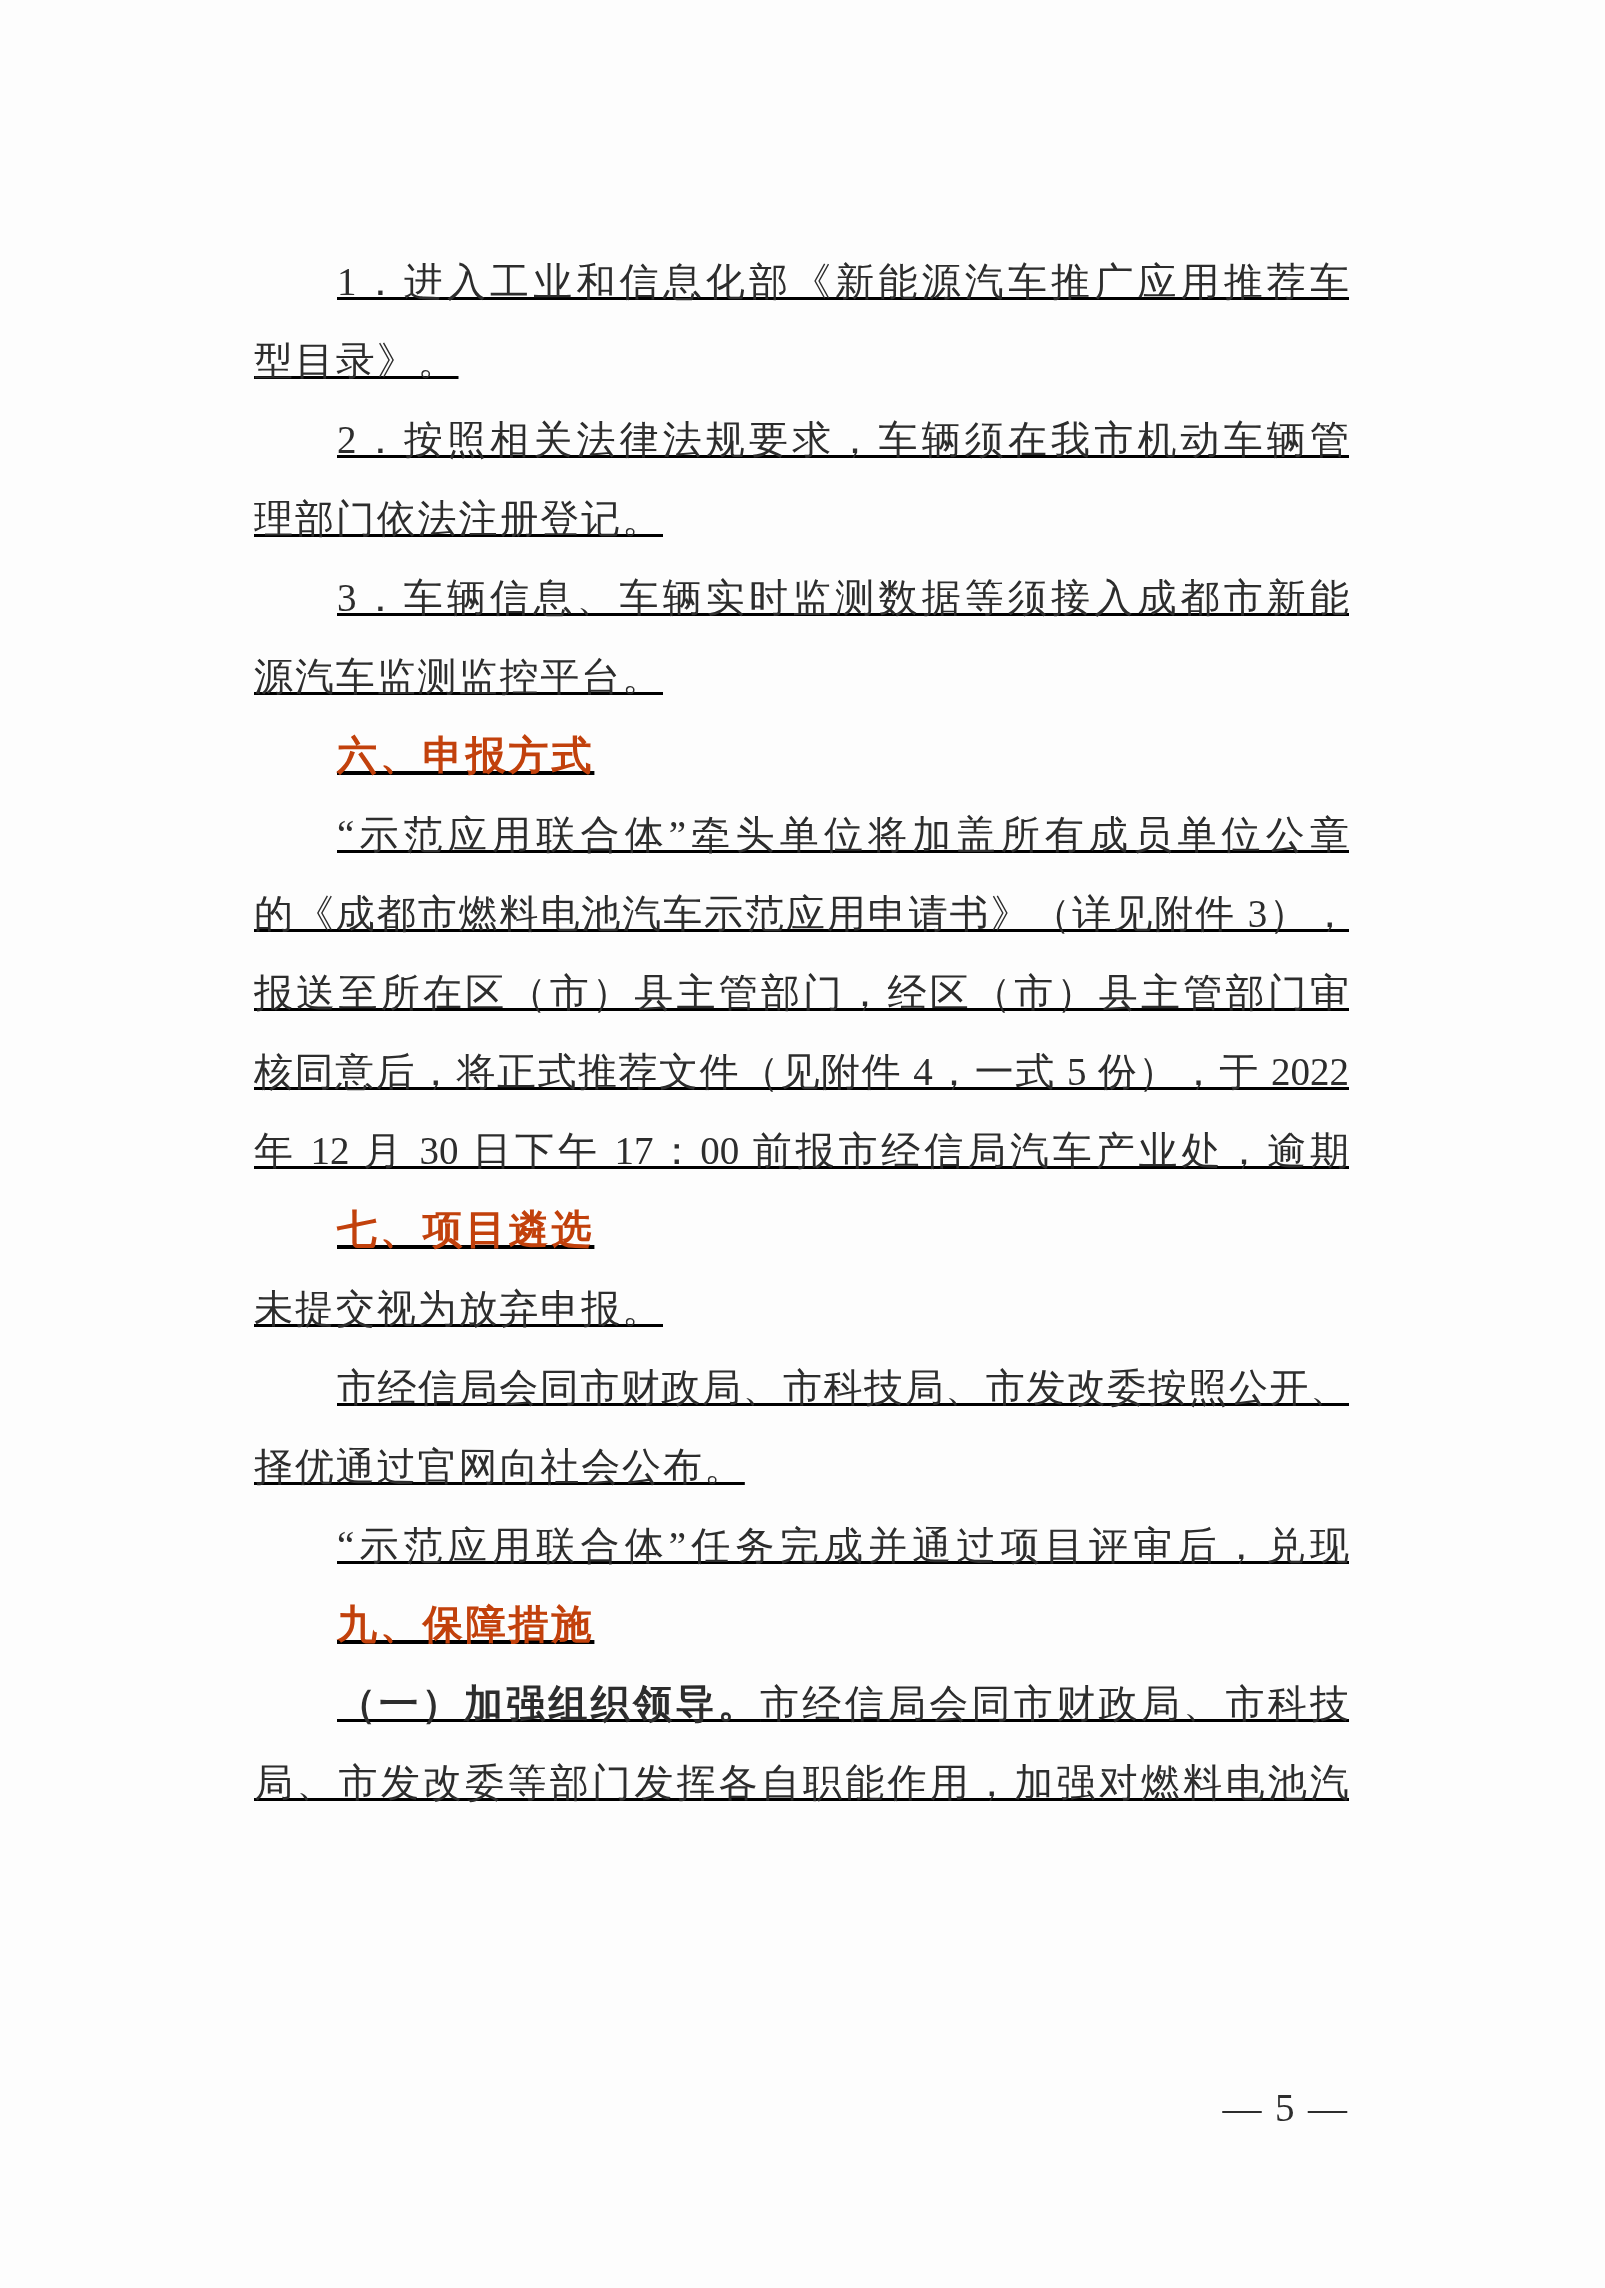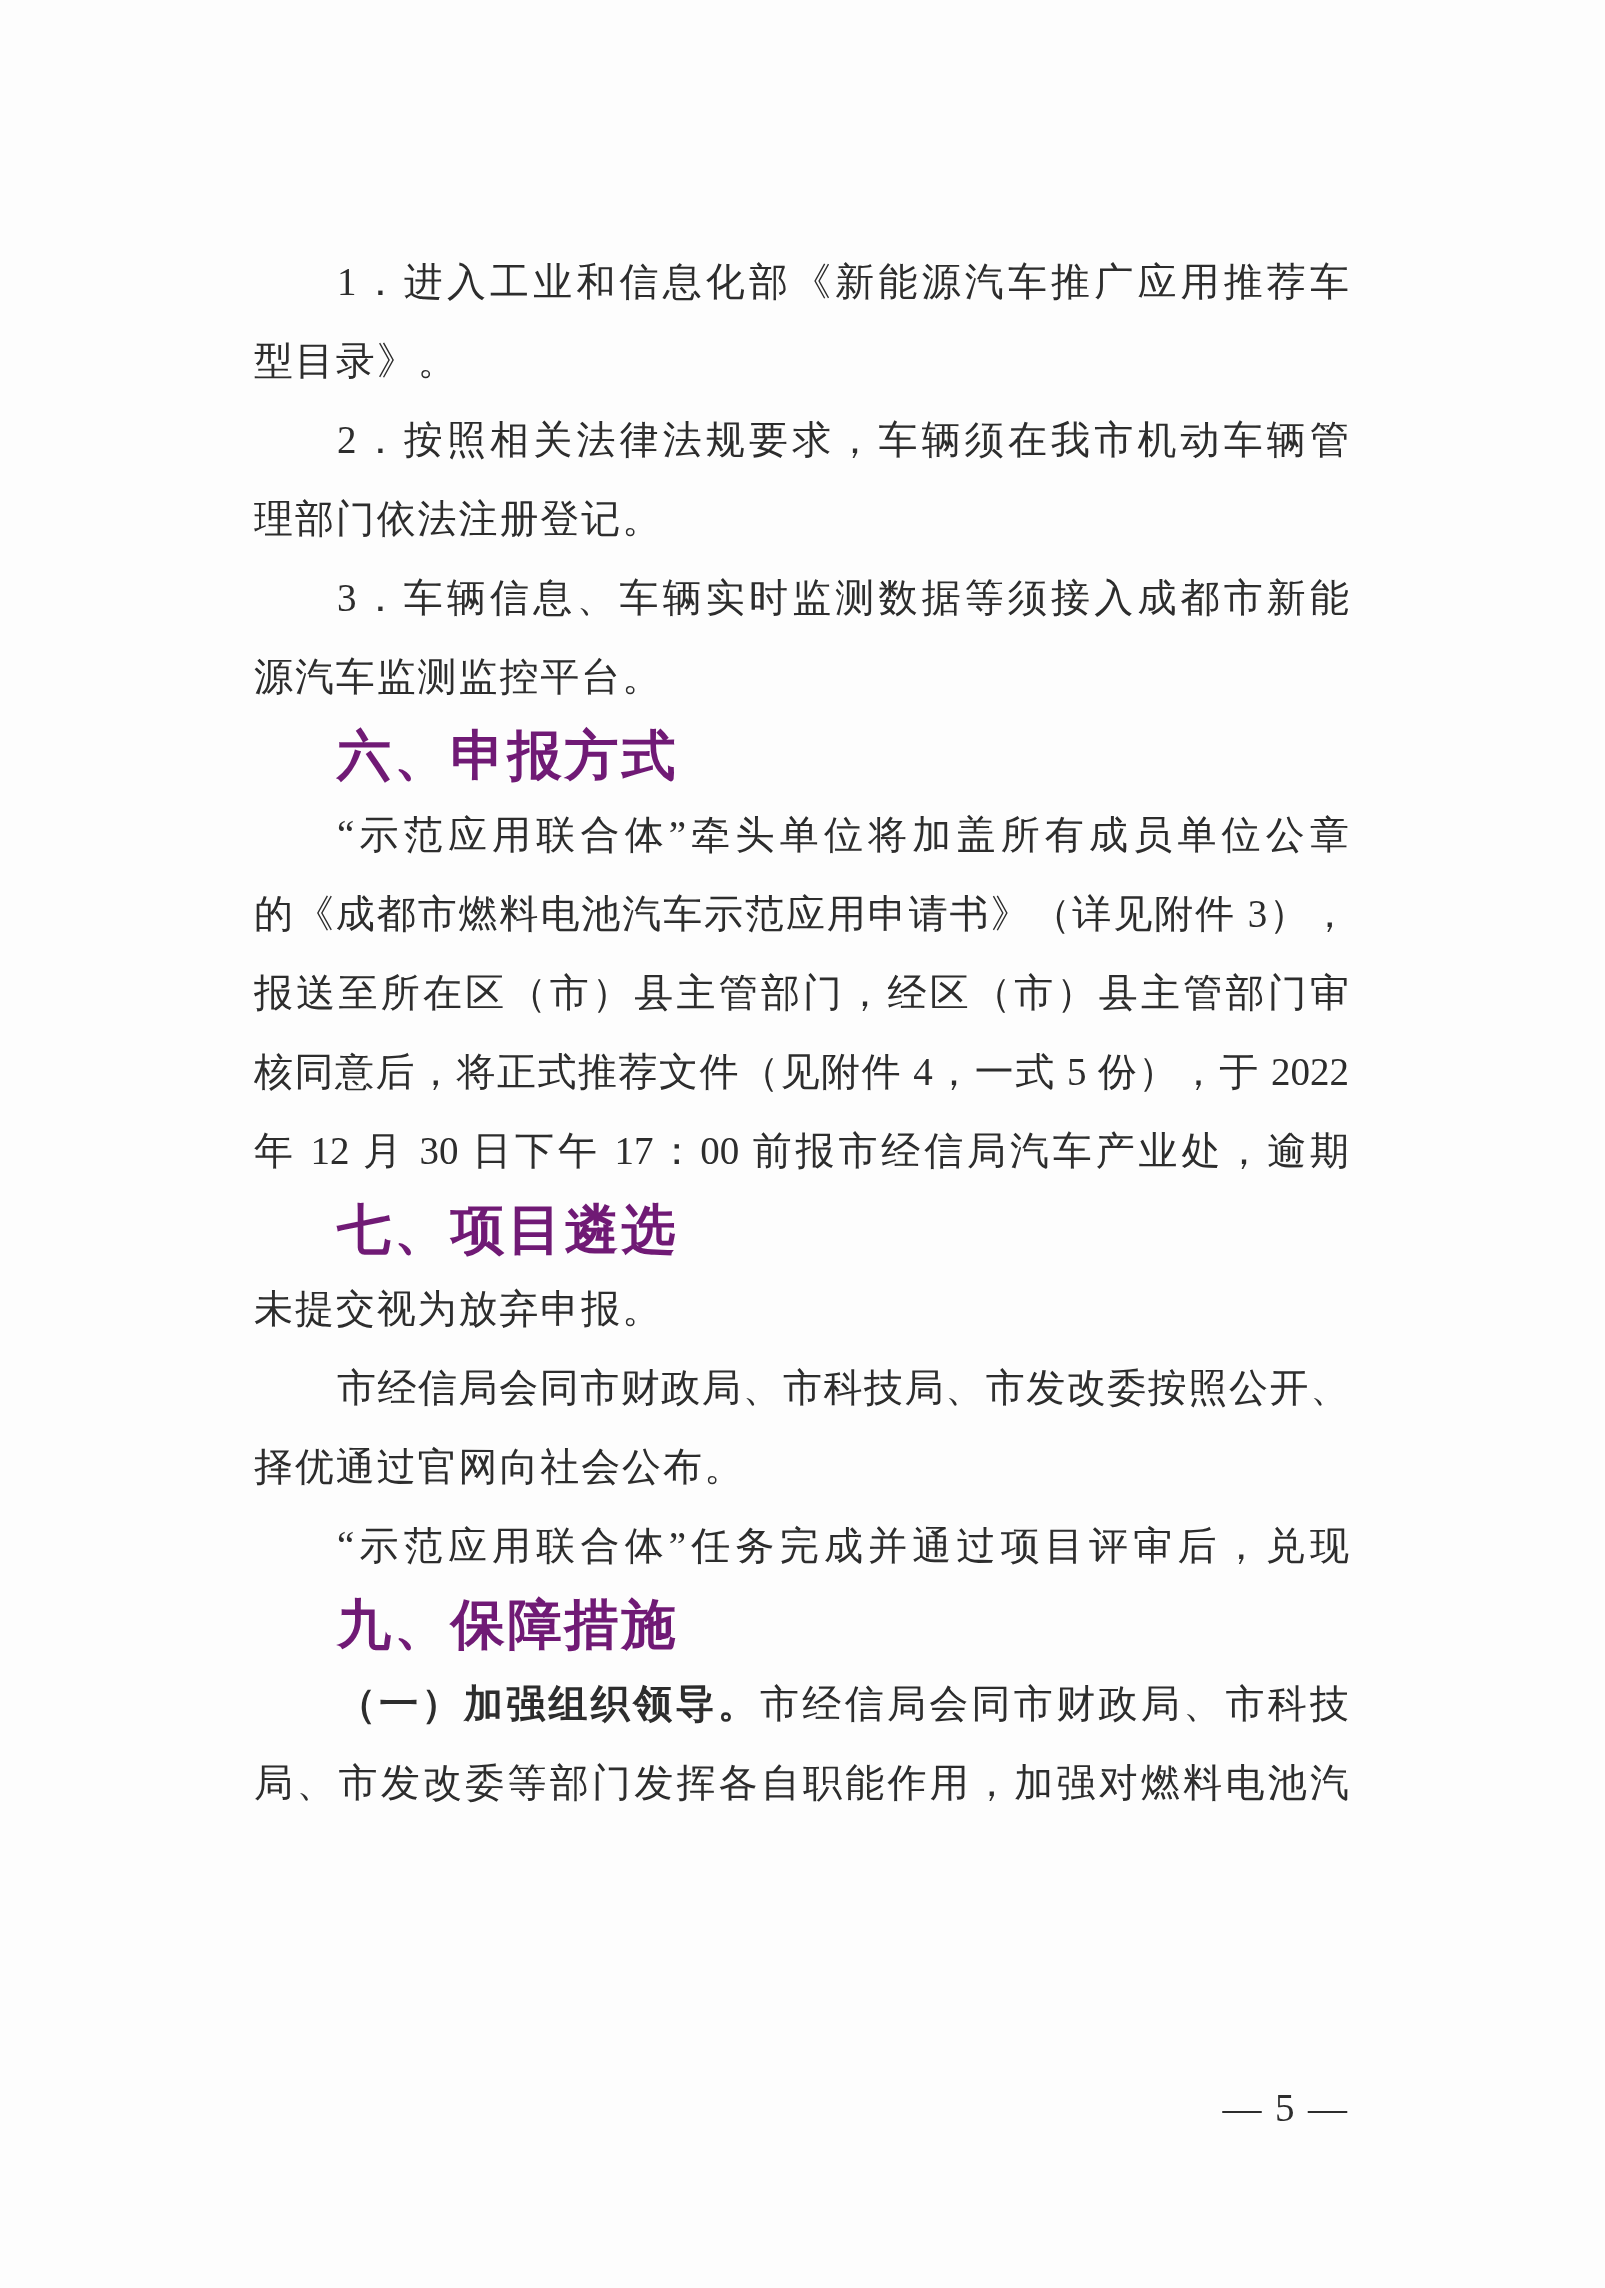--- a/index.html
+++ b/index.html
@@ -9,41 +9,42 @@
     height: 2288px;
     background: #fdfdfd;
     overflow: hidden;
     margin: 0 auto;
   }
   .content {
     position: absolute;
     left: 254px;
     top: 242px;
     width: 1095px;
+    text-decoration: underline;
   }
   .line {
     height: 79px;
     line-height: 79px;
     font-size: 39px;
     color: #2d2d2d;
     font-family: "Liberation Serif", "DejaVu Serif", serif;
     letter-spacing: 1.9px;
     white-space: normal;
   }
   .line.fill {
     text-align: justify;
     text-align-last: justify;
     letter-spacing: 0;
   }
   .line.indent { padding-left: 83px; }
   .line.heading {
     font-family: "Liberation Sans", "DejaVu Sans", sans-serif;
     font-weight: 700;
-    font-size: 54px;
-    color: #701a75;
+    font-size: 40px;
+    color: #c2410c;
     letter-spacing: 2.9px;
   }
   .seg.bold { font-weight: 700; }
   .footer {
     position: absolute;
     top: 2069px;
     right: 257px;
     height: 78px;
     line-height: 78px;
     font-size: 39px;

